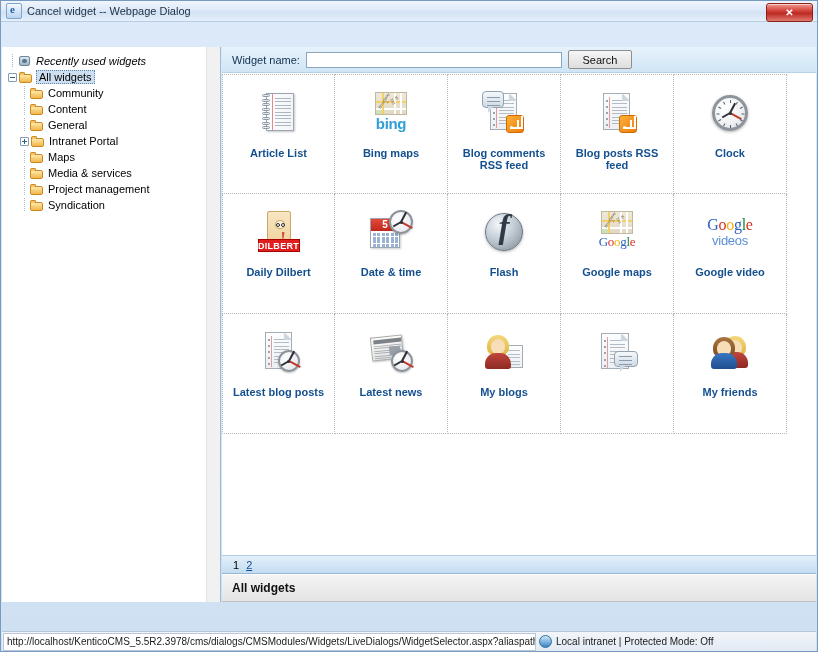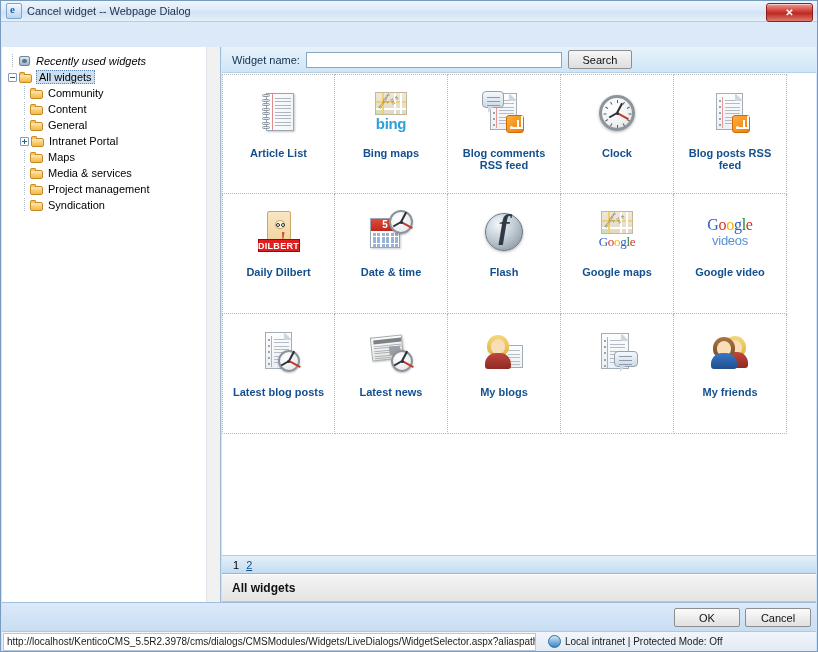--- a/index.html
+++ b/index.html
@@ -225,21 +225,21 @@
     border-top:1px solid #b4c8dc;
     display:flex;align-items:center;box-sizing:border-box;
   }
   .st-url{
     width:533px;height:18px;margin-left:1px;
     background:#fff;border:1px solid #b9c8d6;box-sizing:border-box;
     font-size:10px;color:#1a1a1a;line-height:16px;padding-left:3px;
     white-space:nowrap;overflow:hidden;
   }
   .st-zone{
-    display:flex;align-items:center;margin-left:12px;font-size:10px;color:#1a1a1a;
+    display:flex;align-items:center;margin-left:3px;font-size:10px;color:#1a1a1a;
   }
   .globe{
     width:13px;height:13px;border-radius:50%;margin-right:4px;flex:none;
     background:linear-gradient(to bottom,#cfe8f8,#3a85c4);
     border:1px solid #2e6f9e;box-sizing:border-box;
   }
 
   
   .art{position:absolute;left:0;top:0;width:48px;height:48px;}
 
@@ -591,45 +591,20 @@
                     <i class="a1"></i>
                     <i class="a2"></i>
                   </div>
                 </div>
               </div>
               <div class="tlabel2">Blog comments RSS feed</div>
             </div>
             <div class="tile">
               <div class="ticon">
                 <div class="art">
-                  <div class="clockface">
-                    <div class="hand" style="width: 11px; height: 2px; left: 50%; top: 50%; margin-top: -1px; transform: rotate(-62deg);"></div>
-                    <div class="hand red" style="width: 13px; height: 1.5px; left: 50%; top: 50%; margin-top: -0.75px; transform: rotate(28deg);"></div>
-                    <div class="hand" style="width: 9px; height: 2px; left: 50%; top: 50%; margin-top: -1px; transform: rotate(150deg);"></div>
-                    <div class="hub"></div>
-                    <div class="tick" style="width: 1px; height: 3px; left: 50%; top: 2px; margin-left: -0.5px; transform-origin: 50% 14px; transform: rotate(0deg);"></div>
-                    <div class="tick" style="width: 1px; height: 3px; left: 50%; top: 2px; margin-left: -0.5px; transform-origin: 50% 14px; transform: rotate(30deg);"></div>
-                    <div class="tick" style="width: 1px; height: 3px; left: 50%; top: 2px; margin-left: -0.5px; transform-origin: 50% 14px; transform: rotate(60deg);"></div>
-                    <div class="tick" style="width: 1px; height: 3px; left: 50%; top: 2px; margin-left: -0.5px; transform-origin: 50% 14px; transform: rotate(90deg);"></div>
-                    <div class="tick" style="width: 1px; height: 3px; left: 50%; top: 2px; margin-left: -0.5px; transform-origin: 50% 14px; transform: rotate(120deg);"></div>
-                    <div class="tick" style="width: 1px; height: 3px; left: 50%; top: 2px; margin-left: -0.5px; transform-origin: 50% 14px; transform: rotate(150deg);"></div>
-                    <div class="tick" style="width: 1px; height: 3px; left: 50%; top: 2px; margin-left: -0.5px; transform-origin: 50% 14px; transform: rotate(180deg);"></div>
-                    <div class="tick" style="width: 1px; height: 3px; left: 50%; top: 2px; margin-left: -0.5px; transform-origin: 50% 14px; transform: rotate(210deg);"></div>
-                    <div class="tick" style="width: 1px; height: 3px; left: 50%; top: 2px; margin-left: -0.5px; transform-origin: 50% 14px; transform: rotate(240deg);"></div>
-                    <div class="tick" style="width: 1px; height: 3px; left: 50%; top: 2px; margin-left: -0.5px; transform-origin: 50% 14px; transform: rotate(270deg);"></div>
-                    <div class="tick" style="width: 1px; height: 3px; left: 50%; top: 2px; margin-left: -0.5px; transform-origin: 50% 14px; transform: rotate(300deg);"></div>
-                    <div class="tick" style="width: 1px; height: 3px; left: 50%; top: 2px; margin-left: -0.5px; transform-origin: 50% 14px; transform: rotate(330deg);"></div>
-                  </div>
-                </div>
-              </div>
-              <div class="tlabel2">Clock</div>
-            </div>
-            <div class="tile">
-              <div class="ticon">
-                <div class="art">
                   <div class="doc">
                     <div class="doc-red"></div>
                     <div class="doc-lines">
                       <i style="top: 0px;"></i>
                       <i style="top: 3.3px;"></i>
                       <i style="top: 6.6px;"></i>
                       <i style="top: 9.9px;"></i>
                       <i style="top: 13.2px;"></i>
                       <i style="top: 16.5px;"></i>
                       <i style="top: 19.8px;"></i>
@@ -644,20 +619,45 @@
                     </div>
                   </div>
                   <div class="rss">
                     <i class="d"></i>
                     <i class="a1"></i>
                     <i class="a2"></i>
                   </div>
                 </div>
               </div>
               <div class="tlabel2">Blog posts RSS feed</div>
+            </div>
+            <div class="tile">
+              <div class="ticon">
+                <div class="art">
+                  <div class="clockface">
+                    <div class="hand" style="width: 11px; height: 2px; left: 50%; top: 50%; margin-top: -1px; transform: rotate(-62deg);"></div>
+                    <div class="hand red" style="width: 13px; height: 1.5px; left: 50%; top: 50%; margin-top: -0.75px; transform: rotate(28deg);"></div>
+                    <div class="hand" style="width: 9px; height: 2px; left: 50%; top: 50%; margin-top: -1px; transform: rotate(150deg);"></div>
+                    <div class="hub"></div>
+                    <div class="tick" style="width: 1px; height: 3px; left: 50%; top: 2px; margin-left: -0.5px; transform-origin: 50% 14px; transform: rotate(0deg);"></div>
+                    <div class="tick" style="width: 1px; height: 3px; left: 50%; top: 2px; margin-left: -0.5px; transform-origin: 50% 14px; transform: rotate(30deg);"></div>
+                    <div class="tick" style="width: 1px; height: 3px; left: 50%; top: 2px; margin-left: -0.5px; transform-origin: 50% 14px; transform: rotate(60deg);"></div>
+                    <div class="tick" style="width: 1px; height: 3px; left: 50%; top: 2px; margin-left: -0.5px; transform-origin: 50% 14px; transform: rotate(90deg);"></div>
+                    <div class="tick" style="width: 1px; height: 3px; left: 50%; top: 2px; margin-left: -0.5px; transform-origin: 50% 14px; transform: rotate(120deg);"></div>
+                    <div class="tick" style="width: 1px; height: 3px; left: 50%; top: 2px; margin-left: -0.5px; transform-origin: 50% 14px; transform: rotate(150deg);"></div>
+                    <div class="tick" style="width: 1px; height: 3px; left: 50%; top: 2px; margin-left: -0.5px; transform-origin: 50% 14px; transform: rotate(180deg);"></div>
+                    <div class="tick" style="width: 1px; height: 3px; left: 50%; top: 2px; margin-left: -0.5px; transform-origin: 50% 14px; transform: rotate(210deg);"></div>
+                    <div class="tick" style="width: 1px; height: 3px; left: 50%; top: 2px; margin-left: -0.5px; transform-origin: 50% 14px; transform: rotate(240deg);"></div>
+                    <div class="tick" style="width: 1px; height: 3px; left: 50%; top: 2px; margin-left: -0.5px; transform-origin: 50% 14px; transform: rotate(270deg);"></div>
+                    <div class="tick" style="width: 1px; height: 3px; left: 50%; top: 2px; margin-left: -0.5px; transform-origin: 50% 14px; transform: rotate(300deg);"></div>
+                    <div class="tick" style="width: 1px; height: 3px; left: 50%; top: 2px; margin-left: -0.5px; transform-origin: 50% 14px; transform: rotate(330deg);"></div>
+                  </div>
+                </div>
+              </div>
+              <div class="tlabel2">Clock</div>
             </div>
           </div>
           <div class="grow">
             <div class="tile first">
               <div class="ticon">
                 <div class="art">
                   <div class="dilbert-scroll">
                     <div class="dil-head"></div>
                     <div class="dil-glass" style="left: 8px;"></div>
                     <div class="dil-glass" style="left: 13px;"></div>
@@ -915,24 +915,20 @@
           <span class="pg lnk">2</span>
         </div>
 
       <div class="catbar">
         <span>All widgets</span>
       </div>
       <div class="cat-empty"></div>
     </div>
   </div>
 
-  <div class="footer">
-    <button class="fbtn ok">OK</button>
-    <button class="fbtn cancel">Cancel</button>
-  </div>
 
   <div class="statusbar">
     <div class="st-url">http://localhost/KenticoCMS_5.5R2.3978/cms/dialogs/CMSModules/Widgets/LiveDialogs/WidgetSelector.aspx?aliaspath= %2fEmployees%2fN</div>
     <div class="st-zone">
       <span class="globe"></span>
       <span>Local intranet | Protected Mode: Off</span>
     </div>
   </div>
 </div>
 

